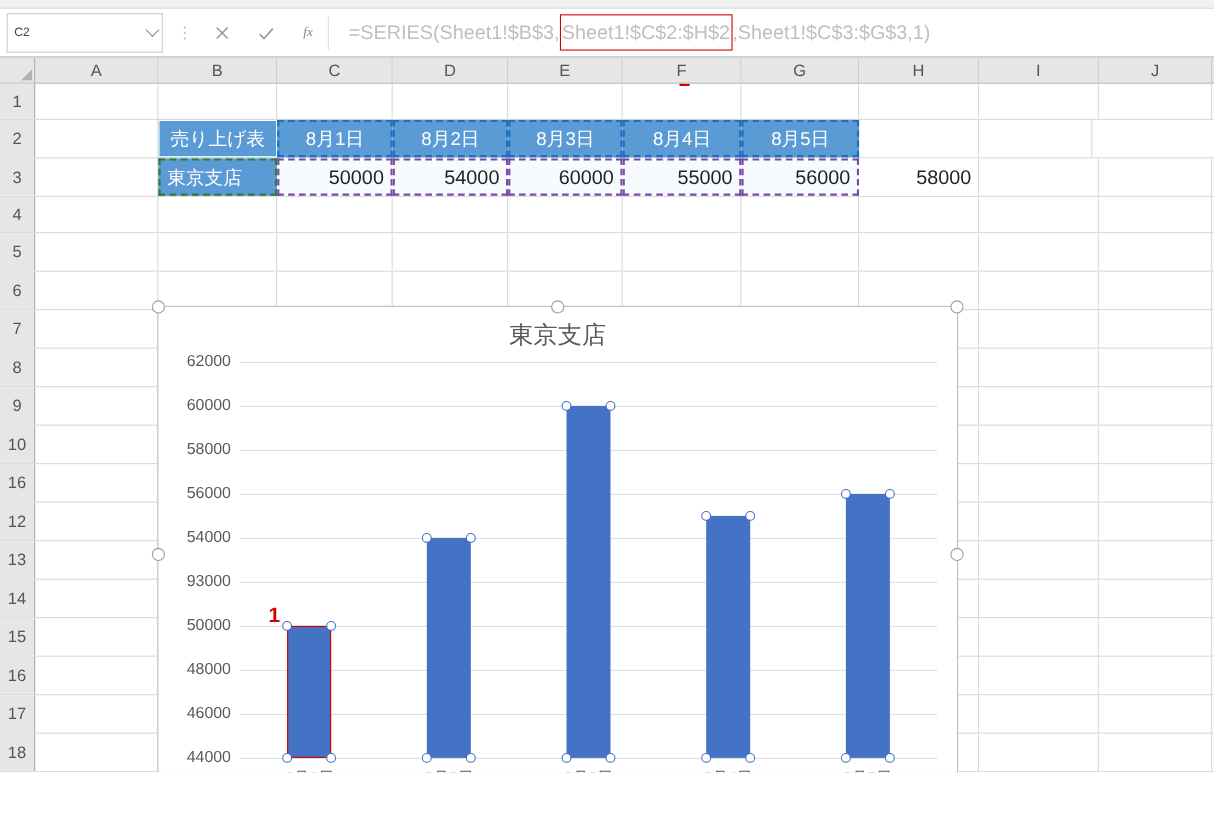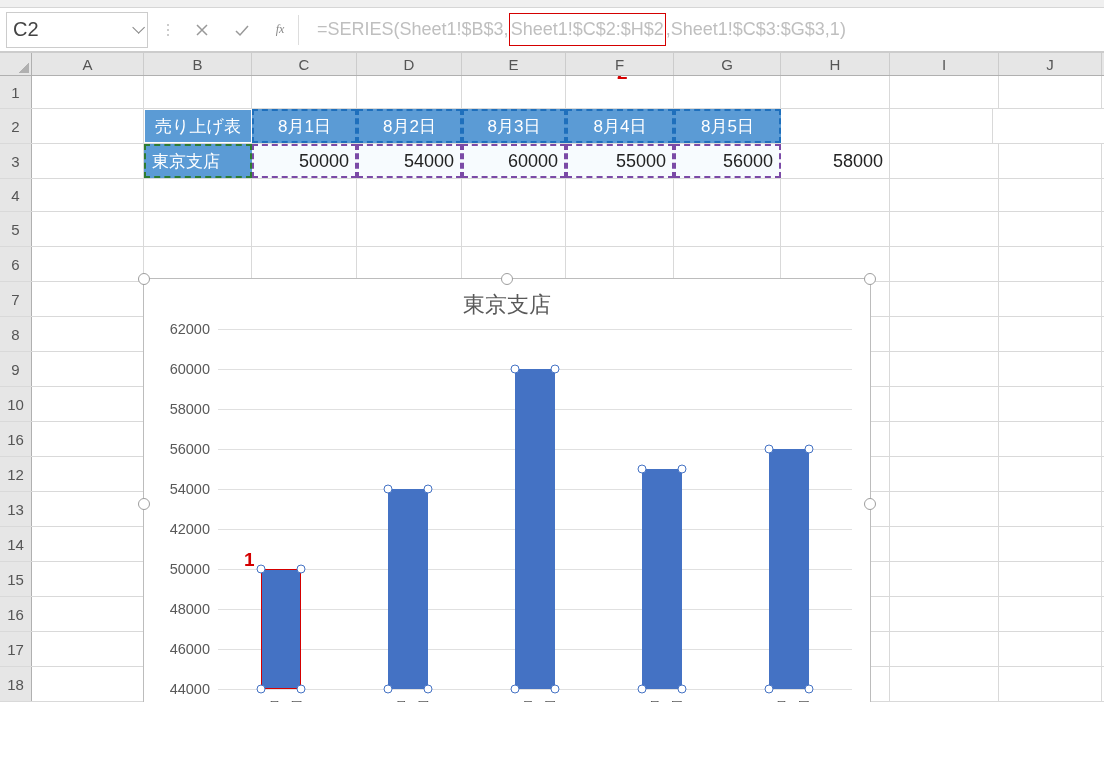--- a/index.html
+++ b/index.html
@@ -25,21 +25,21 @@
     }
     .name-box {
       width: 142px;
       height: 36px;
       border: 1px solid #ccc;
       margin: 0 6px;
       display: flex;
       align-items: center;
       padding: 0 6px;
       justify-content: space-between;
-      font-size: 20px;
+      font-size: 11px;
       color: #444;
     }
     .name-box .dd {
       width: 9px; height: 9px;
       border-right: 1px solid #888;
       border-bottom: 1px solid #888;
       transform: rotate(45deg) translateY(-3px);
     }
     .fb-divider {
       width: 28px;
@@ -580,21 +580,21 @@
     <div class="plot-area" id="plot">
         <div class="gridline" style="top: 360px;"></div>
         <div class="y-tick" style="top: 360px;">44000</div>
         <div class="gridline" style="top: 320px;"></div>
         <div class="y-tick" style="top: 320px;">46000</div>
         <div class="gridline" style="top: 280px;"></div>
         <div class="y-tick" style="top: 280px;">48000</div>
         <div class="gridline" style="top: 240px;"></div>
         <div class="y-tick" style="top: 240px;">50000</div>
         <div class="gridline" style="top: 200px;"></div>
-        <div class="y-tick" style="top: 200px;">42000</div>
+        <div class="y-tick" style="top: 200px;">93000</div>
         <div class="gridline" style="top: 160px;"></div>
         <div class="y-tick" style="top: 160px;">54000</div>
         <div class="gridline" style="top: 120px;"></div>
         <div class="y-tick" style="top: 120px;">56000</div>
         <div class="gridline" style="top: 80px;"></div>
         <div class="y-tick" style="top: 80px;">58000</div>
         <div class="gridline" style="top: 40px;"></div>
         <div class="y-tick" style="top: 40px;">60000</div>
         <div class="gridline" style="top: 0px;"></div>
         <div class="y-tick" style="top: 0px;">62000</div>

